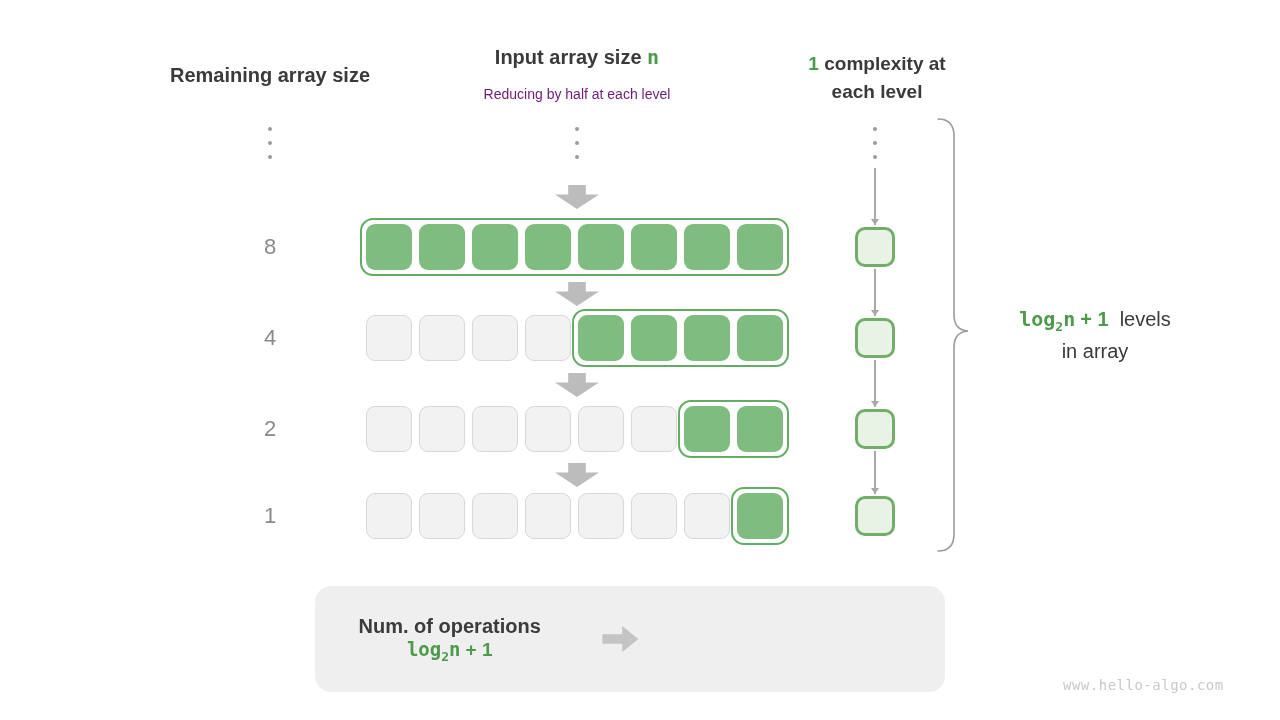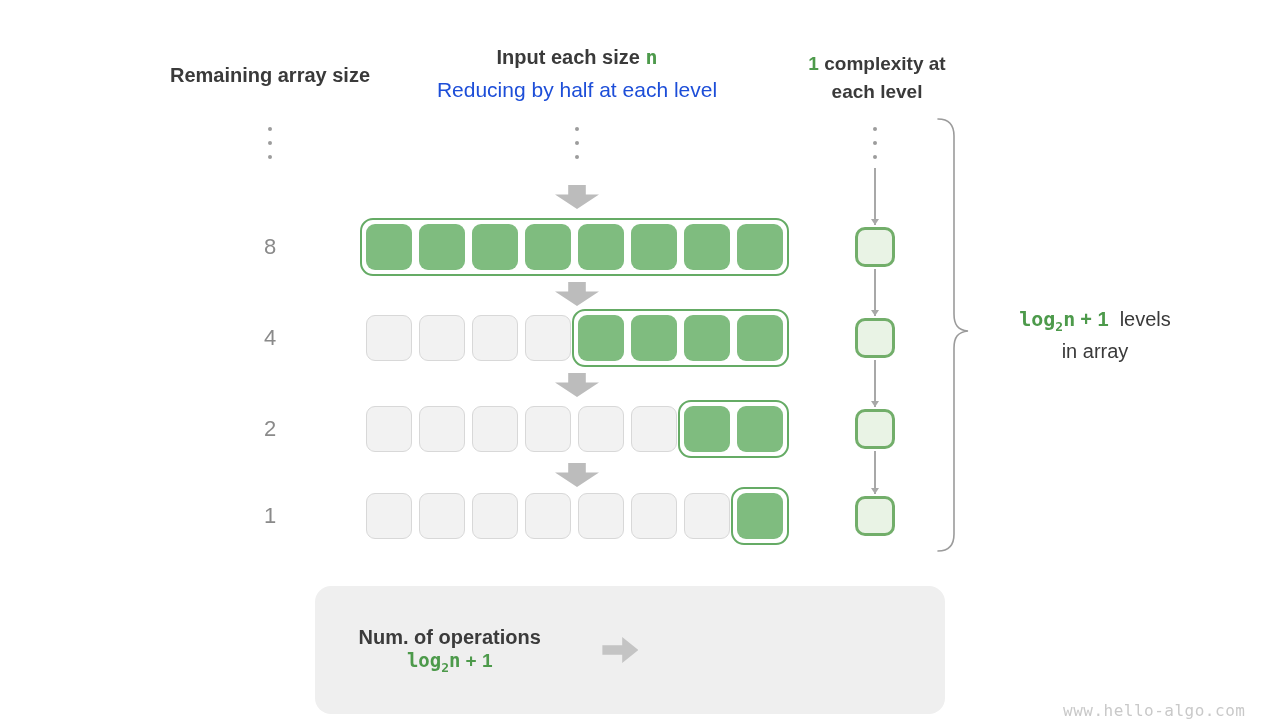--- a/index.html
+++ b/index.html
@@ -5,21 +5,21 @@
   html,body{margin:0;padding:0;background:#ffffff;}
   .canvas{position:relative;width:1280px;height:720px;background:#ffffff;overflow:hidden;
           font-family:"Liberation Sans",sans-serif;color:#3b3b3b;}
   .mono{font-family:"DejaVu Sans Mono","Liberation Mono",monospace;}
   .abs{position:absolute;}
 
   
   .hdr-left{left:110px;top:64px;width:320px;text-align:center;font-size:20px;font-weight:700;color:#3a3a3a;}
   .hdr-center{left:407px;top:45px;width:340px;text-align:center;}
   .hdr-center .title{font-size:20px;font-weight:700;color:#3a3a3a;}
-  .hdr-center .subtitle{font-size:21px;font-weight:400;color:#1d4ed8;margin-top:9px;}
+  .hdr-center .subtitle{font-size:14px;font-weight:400;color:#701a75;margin-top:17px;}
   .hdr-right{left:782px;top:50px;width:190px;text-align:center;font-size:19px;font-weight:700;color:#3a3a3a;line-height:28px;}
   .green-var{color:#4d9a4b;font-weight:700;}
   .accent-green{color:#4d9a4b;font-weight:700;}
 
   
   .dots{display:flex;flex-direction:column;gap:10px;top:127px;}
   .dots i{width:4px;height:4px;border-radius:50%;background:#9c9c9c;display:block;}
 
   
   .cell-row{position:absolute;left:366px;display:flex;gap:7px;align-items:center;}
@@ -40,42 +40,42 @@
   .varrow:after{content:'';position:absolute;bottom:0;left:-3.2px;width:0;height:0;
     border:4px solid transparent;border-top:6px solid #a8a8a8;border-bottom:0;}
 
   
   .brace-note{left:985px;top:307px;width:220px;text-align:center;font-size:20px;color:#3a3a3a;}
   .brace-note .line2{margin-top:6px;}
   sub.f{font-size:13px;}
   .f-rest{margin-left:5px;}
 
   
-  .panel{left:315px;top:586px;width:630px;height:128px;background:#efefef;border-radius:16px;
+  .panel{left:315px;top:586px;width:630px;height:106px;background:#efefef;border-radius:16px;
          display:flex;align-items:center;justify-content:center;gap:18px;}
   .panel .col{text-align:center;}
   .panel .col-left{width:280px;}
   .panel .col-right{width:300px;}
   .panel .ttl{font-size:20px;font-weight:700;color:#3b3b3b;}
   .panel .val{margin-top:0;font-size:19px;}
   .teal{color:#2d8c87;font-weight:700;font-size:20px;}
   .block-arrow-right{width:36px;height:26px;background:#c4c4c4;flex:none;
     clip-path:polygon(0 32%,55% 32%,55% 0,100% 50%,55% 100%,55% 68%,0 68%);}
 
-  .watermark{left:1063px;top:677px;font-size:16px;color:#c9c9c9;letter-spacing:0.5px;margin-top:24px;}
+  .watermark{left:1063px;top:677px;font-size:14px;color:#c9c9c9;letter-spacing:0.5px;}
 </style>
 </head>
 <body>
 
 <div class="canvas">
 
   <div class="abs hdr-left">Remaining array size</div>
 
   <div class="abs hdr-center">
-    <div class="title"><span>Input each size</span>&nbsp;<span class="green-var mono">n</span></div>
+    <div class="title"><span>Input array size</span>&nbsp;<span class="green-var mono">n</span></div>
     <div class="subtitle">Reducing by half at each level</div>
   </div>
 
   <div class="abs hdr-right">
     <span class="accent-green">1</span>
     <span>complexity at</span><br>
     <span>each level</span>
   </div>
 
   <div class="abs dots" style="left:268px;">

